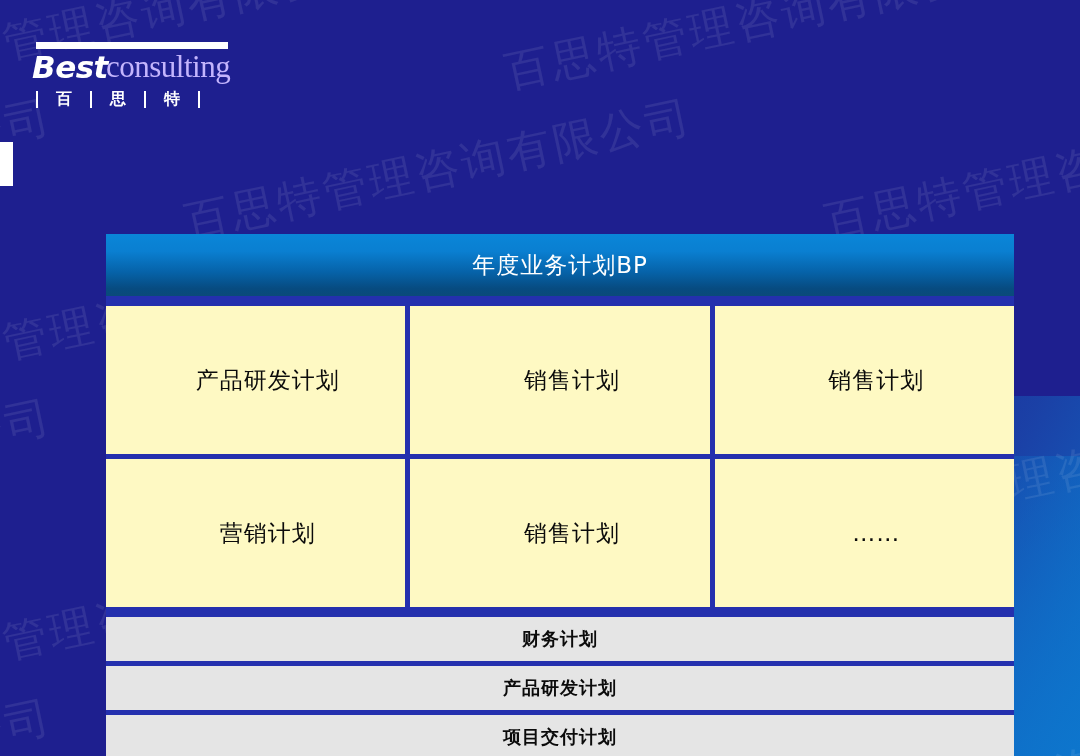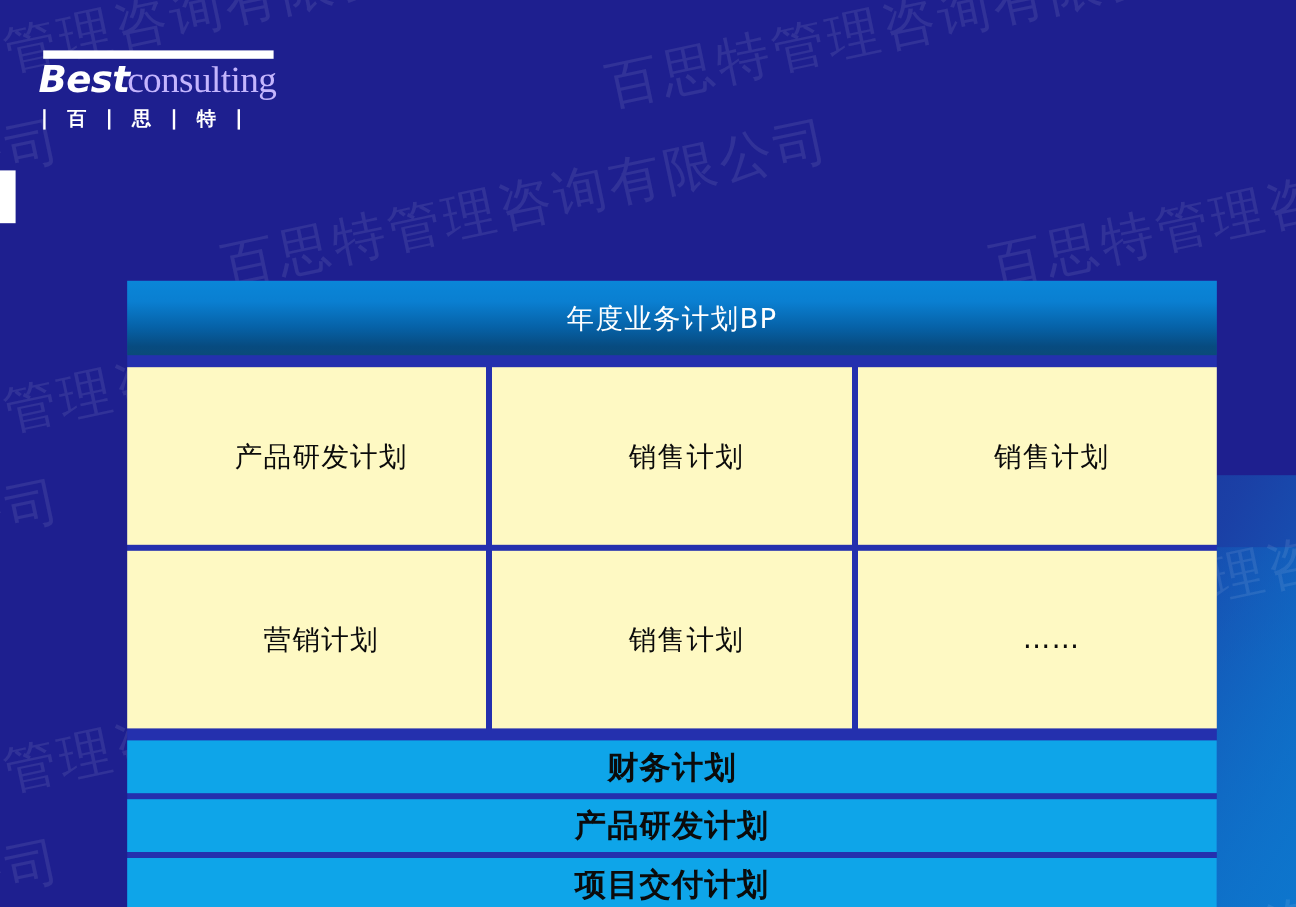--- a/index.html
+++ b/index.html
@@ -169,23 +169,23 @@
     font-weight:normal;
     display:flex;
     align-items:center;
     justify-content:center;
     letter-spacing:1px;
     font-family:"DejaVu Sans","Liberation Sans",sans-serif;
     padding-left:24px;
   }
   .wide-row {
     height:44px;
-    background:#0ea5e9;
+    background:#e5e5e5;
     color:#0b0b0b;
-    font-size:26px;
+    font-size:18px;
     font-weight:bold;
     display:flex;
     align-items:center;
     justify-content:center;
     letter-spacing:1px;
     font-family:"DejaVu Sans","Liberation Sans",sans-serif;
   }
   .wide-row.last { margin-bottom:0; }
 </style>
 </head>

